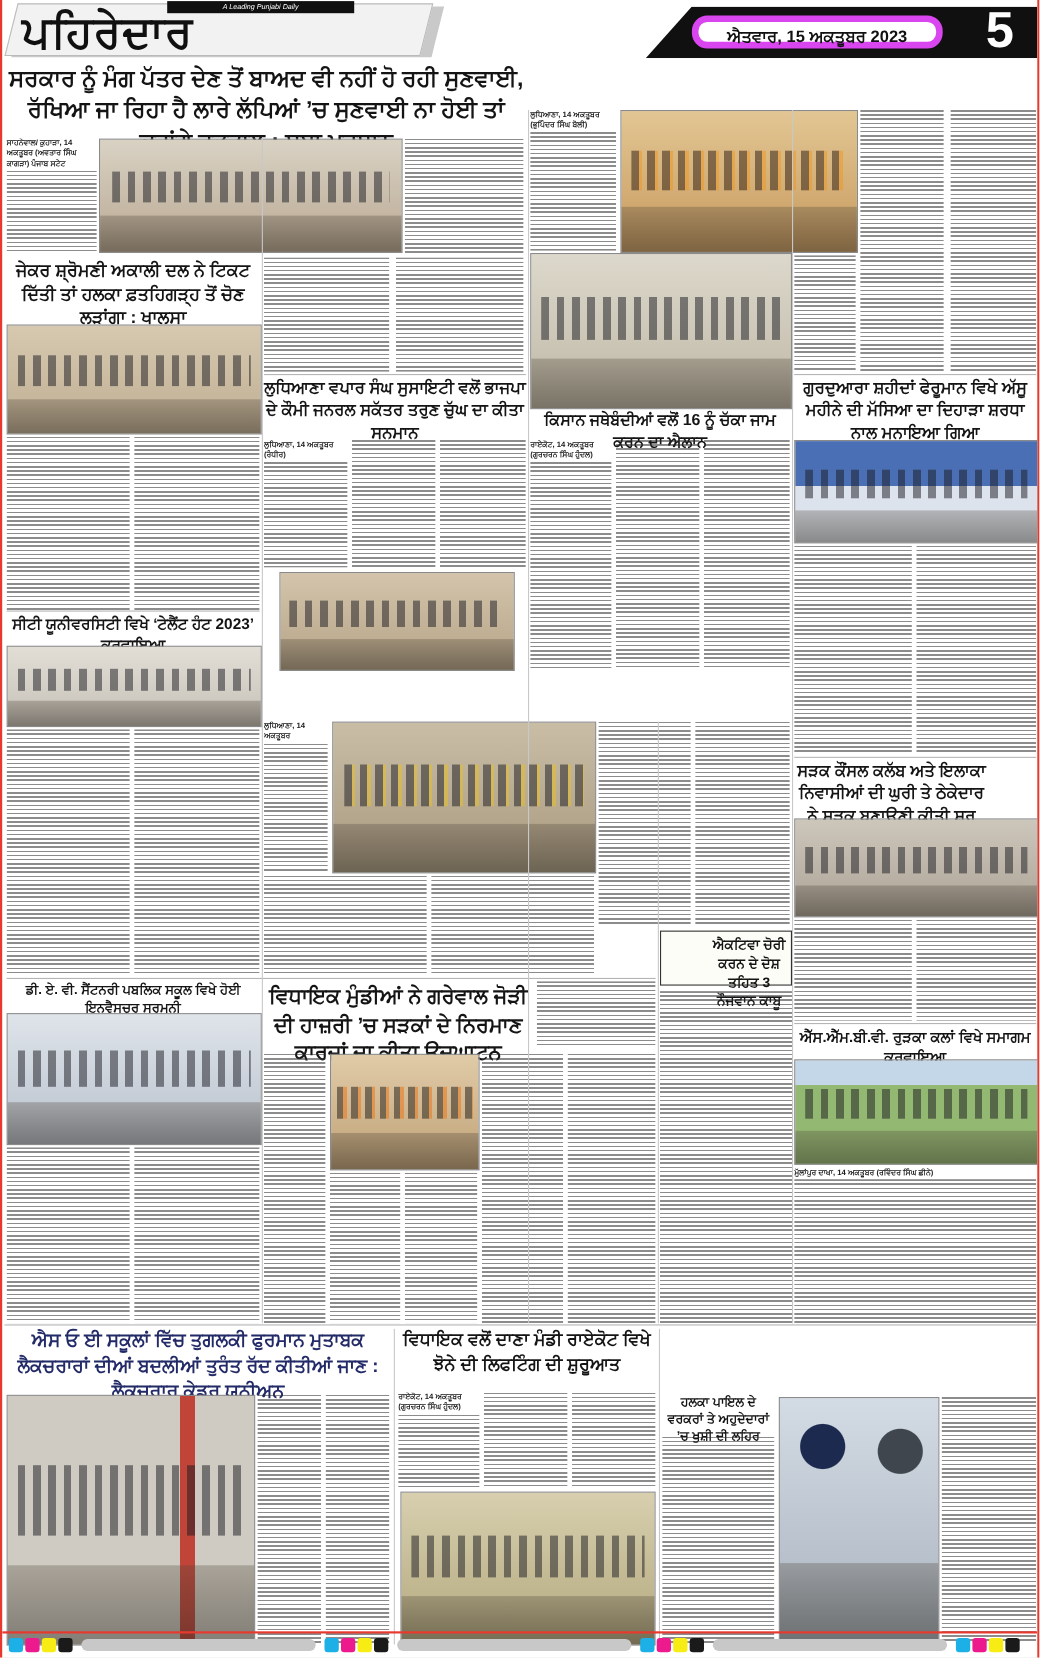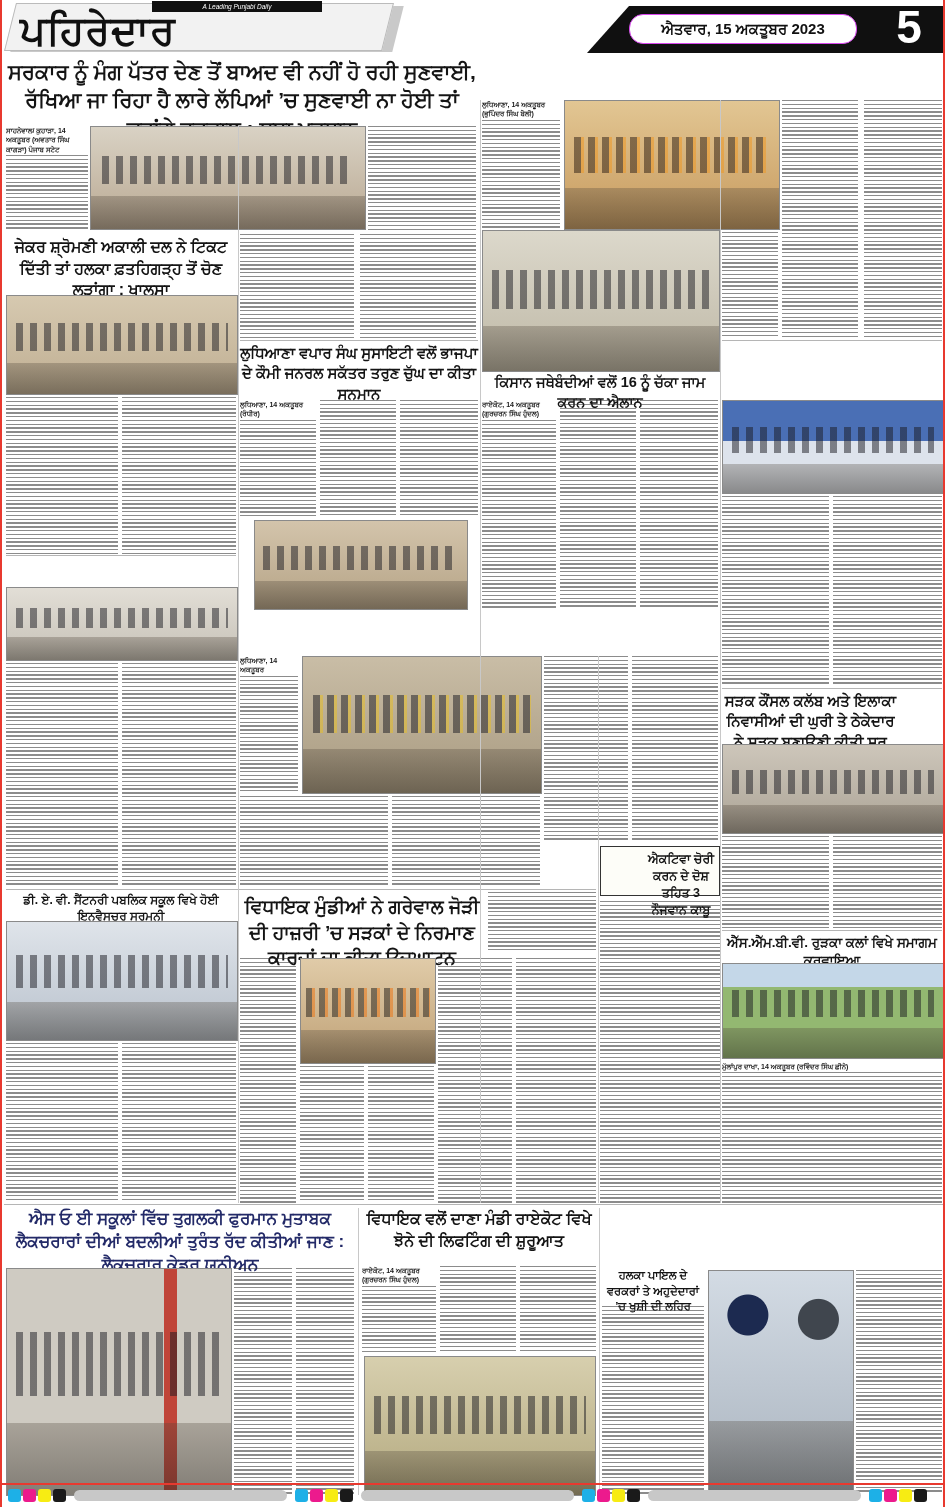--- a/index.html
+++ b/index.html
@@ -7,21 +7,21 @@
         font-family:"Liberation Sans",sans-serif;overflow:hidden;
         border-left:2px solid #e8392f;border-right:2px solid #e8392f;box-sizing:border-box;}
   .abs{position:absolute;box-sizing:border-box;}
   
   .logo-shadow{background:#c9c9c9;transform:skewX(-14deg);}
   .logo-plate{background:#f2f2f2;transform:skewX(-14deg);border:1px solid #bbb;}
   .logo-text{font-size:40px;font-weight:bold;color:#101010;letter-spacing:1px;line-height:1;}
   .tagline-ribbon{background:#101010;color:#fff;font-size:6.5px;font-style:italic;
                   text-align:center;line-height:11px;}
   .head-banner{background:#101010;clip-path:polygon(42px 0,100% 0,100% 100%,0 100%);}
-  .date-box{background:#fff;border:1px solid #d946ef;border-radius:14px;
+  .date-box{background:#fff;border:6px solid #d946ef;border-radius:14px;
             font-size:15px;font-weight:bold;color:#111;text-align:center;line-height:28px;}
   .page-num{color:#fff;font-size:46px;font-weight:bold;text-align:center;line-height:50px;}
   
   .hl{font-weight:bold;color:#141414;text-align:center;line-height:1.35;}
   .hl.green{color:#0e7a12;}
   .hl.navy{color:#232a68;}
   
   .tx{display:flex;flex-direction:column;overflow:hidden;}
   .tx .dl{font-size:7px;line-height:1.35;color:#1a1a1a;font-weight:bold;margin-bottom:1px;}
   .tx .lines{flex:1;background:repeating-linear-gradient(180deg,rgba(45,45,45,.55) 0 1.4px,transparent 1.4px 3.8px);}
@@ -95,20 +95,21 @@
   <div class="abs hl" style="left:4px;top:236px;width:230px;height:56px;font-size:16px;">ਜੇਕਰ ਸ਼੍ਰੋਮਣੀ ਅਕਾਲੀ ਦਲ ਨੇ ਟਿਕਟ ਦਿੱਤੀ ਤਾਂ ਹਲਕਾ ਫ਼ਤਹਿਗੜ੍ਹ ਤੋਂ ਚੋਣ ਲੜਾਂਗਾ : ਖਾਲਸਾ</div>
   <div class="ph ph-b" style="left:4px;top:295px;width:230px;height:98px;"></div>
   <div class="abs tx" style="left:4px;top:397px;width:112px;height:158px;">
       <div class="lines"></div>
     </div>
   <div class="abs tx" style="left:120px;top:397px;width:114px;height:158px;">
       <div class="lines"></div>
     </div>
 
   <div class="abs hr" style="left:4px;top:555px;width:230px;"></div>
+  <div class="abs hl" style="left:4px;top:558px;width:230px;height:26px;font-size:14px;">ਸੀਟੀ ਯੂਨੀਵਰਸਿਟੀ ਵਿਖੇ ‘ਟੇਲੈਂਟ ਹੰਟ 2023’ ਕਰਵਾਇਆ</div>
   <div class="ph ph-c" style="left:4px;top:587px;width:230px;height:72px;"></div>
   <div class="abs tx" style="left:4px;top:663px;width:112px;height:224px;">
       <div class="lines"></div>
     </div>
   <div class="abs tx" style="left:120px;top:663px;width:114px;height:224px;">
       <div class="lines"></div>
     </div>
 
   <div class="abs hr" style="left:4px;top:889px;width:590px;"></div>
   <div class="abs hl" style="left:4px;top:892px;width:230px;height:26px;font-size:12px;">ਡੀ. ਏ. ਵੀ. ਸੈਂਟਨਰੀ ਪਬਲਿਕ ਸਕੂਲ ਵਿਖੇ ਹੋਈ ਇਨਵੈਸਚਰ ਸਰਮਨੀ</div>
@@ -142,20 +143,21 @@
     <div class="lines"></div>
   </div>
   <div class="abs tx" style="left:558px;top:400px;width:76px;height:208px;">
       <div class="lines"></div>
     </div>
   <div class="abs tx" style="left:638px;top:400px;width:78px;height:208px;">
       <div class="lines"></div>
     </div>
 
   <div class="abs hr" style="left:720px;top:340px;width:220px;"></div>
+  <div class="abs hl" style="left:720px;top:343px;width:220px;height:54px;font-size:15px;">ਗੁਰਦੁਆਰਾ ਸ਼ਹੀਦਾਂ ਫੇਰੂਮਾਨ ਵਿਖੇ ਅੱਸੂ ਮਹੀਨੇ ਦੀ ਮੱਸਿਆ ਦਾ ਦਿਹਾੜਾ ਸ਼ਰਧਾ ਨਾਲ ਮਨਾਇਆ ਗਿਆ</div>
   <div class="ph ph-l" style="left:720px;top:400px;width:220px;height:92px;"></div>
   <div class="abs tx" style="left:720px;top:496px;width:107px;height:190px;">
       <div class="lines"></div>
     </div>
   <div class="abs tx" style="left:831px;top:496px;width:109px;height:190px;">
       <div class="lines"></div>
     </div>
 
   <div class="abs hr" style="left:238px;top:340px;width:238px;"></div>
   <div class="abs hl" style="left:238px;top:343px;width:238px;height:54px;font-size:15px;">ਲੁਧਿਆਣਾ ਵਪਾਰ ਸੰਘ ਸੁਸਾਇਟੀ ਵਲੋਂ ਭਾਜਪਾ ਦੇ ਕੌਮੀ ਜਨਰਲ ਸਕੱਤਰ ਤਰੁਣ ਚੁੱਘ ਦਾ ਕੀਤਾ ਸਨਮਾਨ</div>

